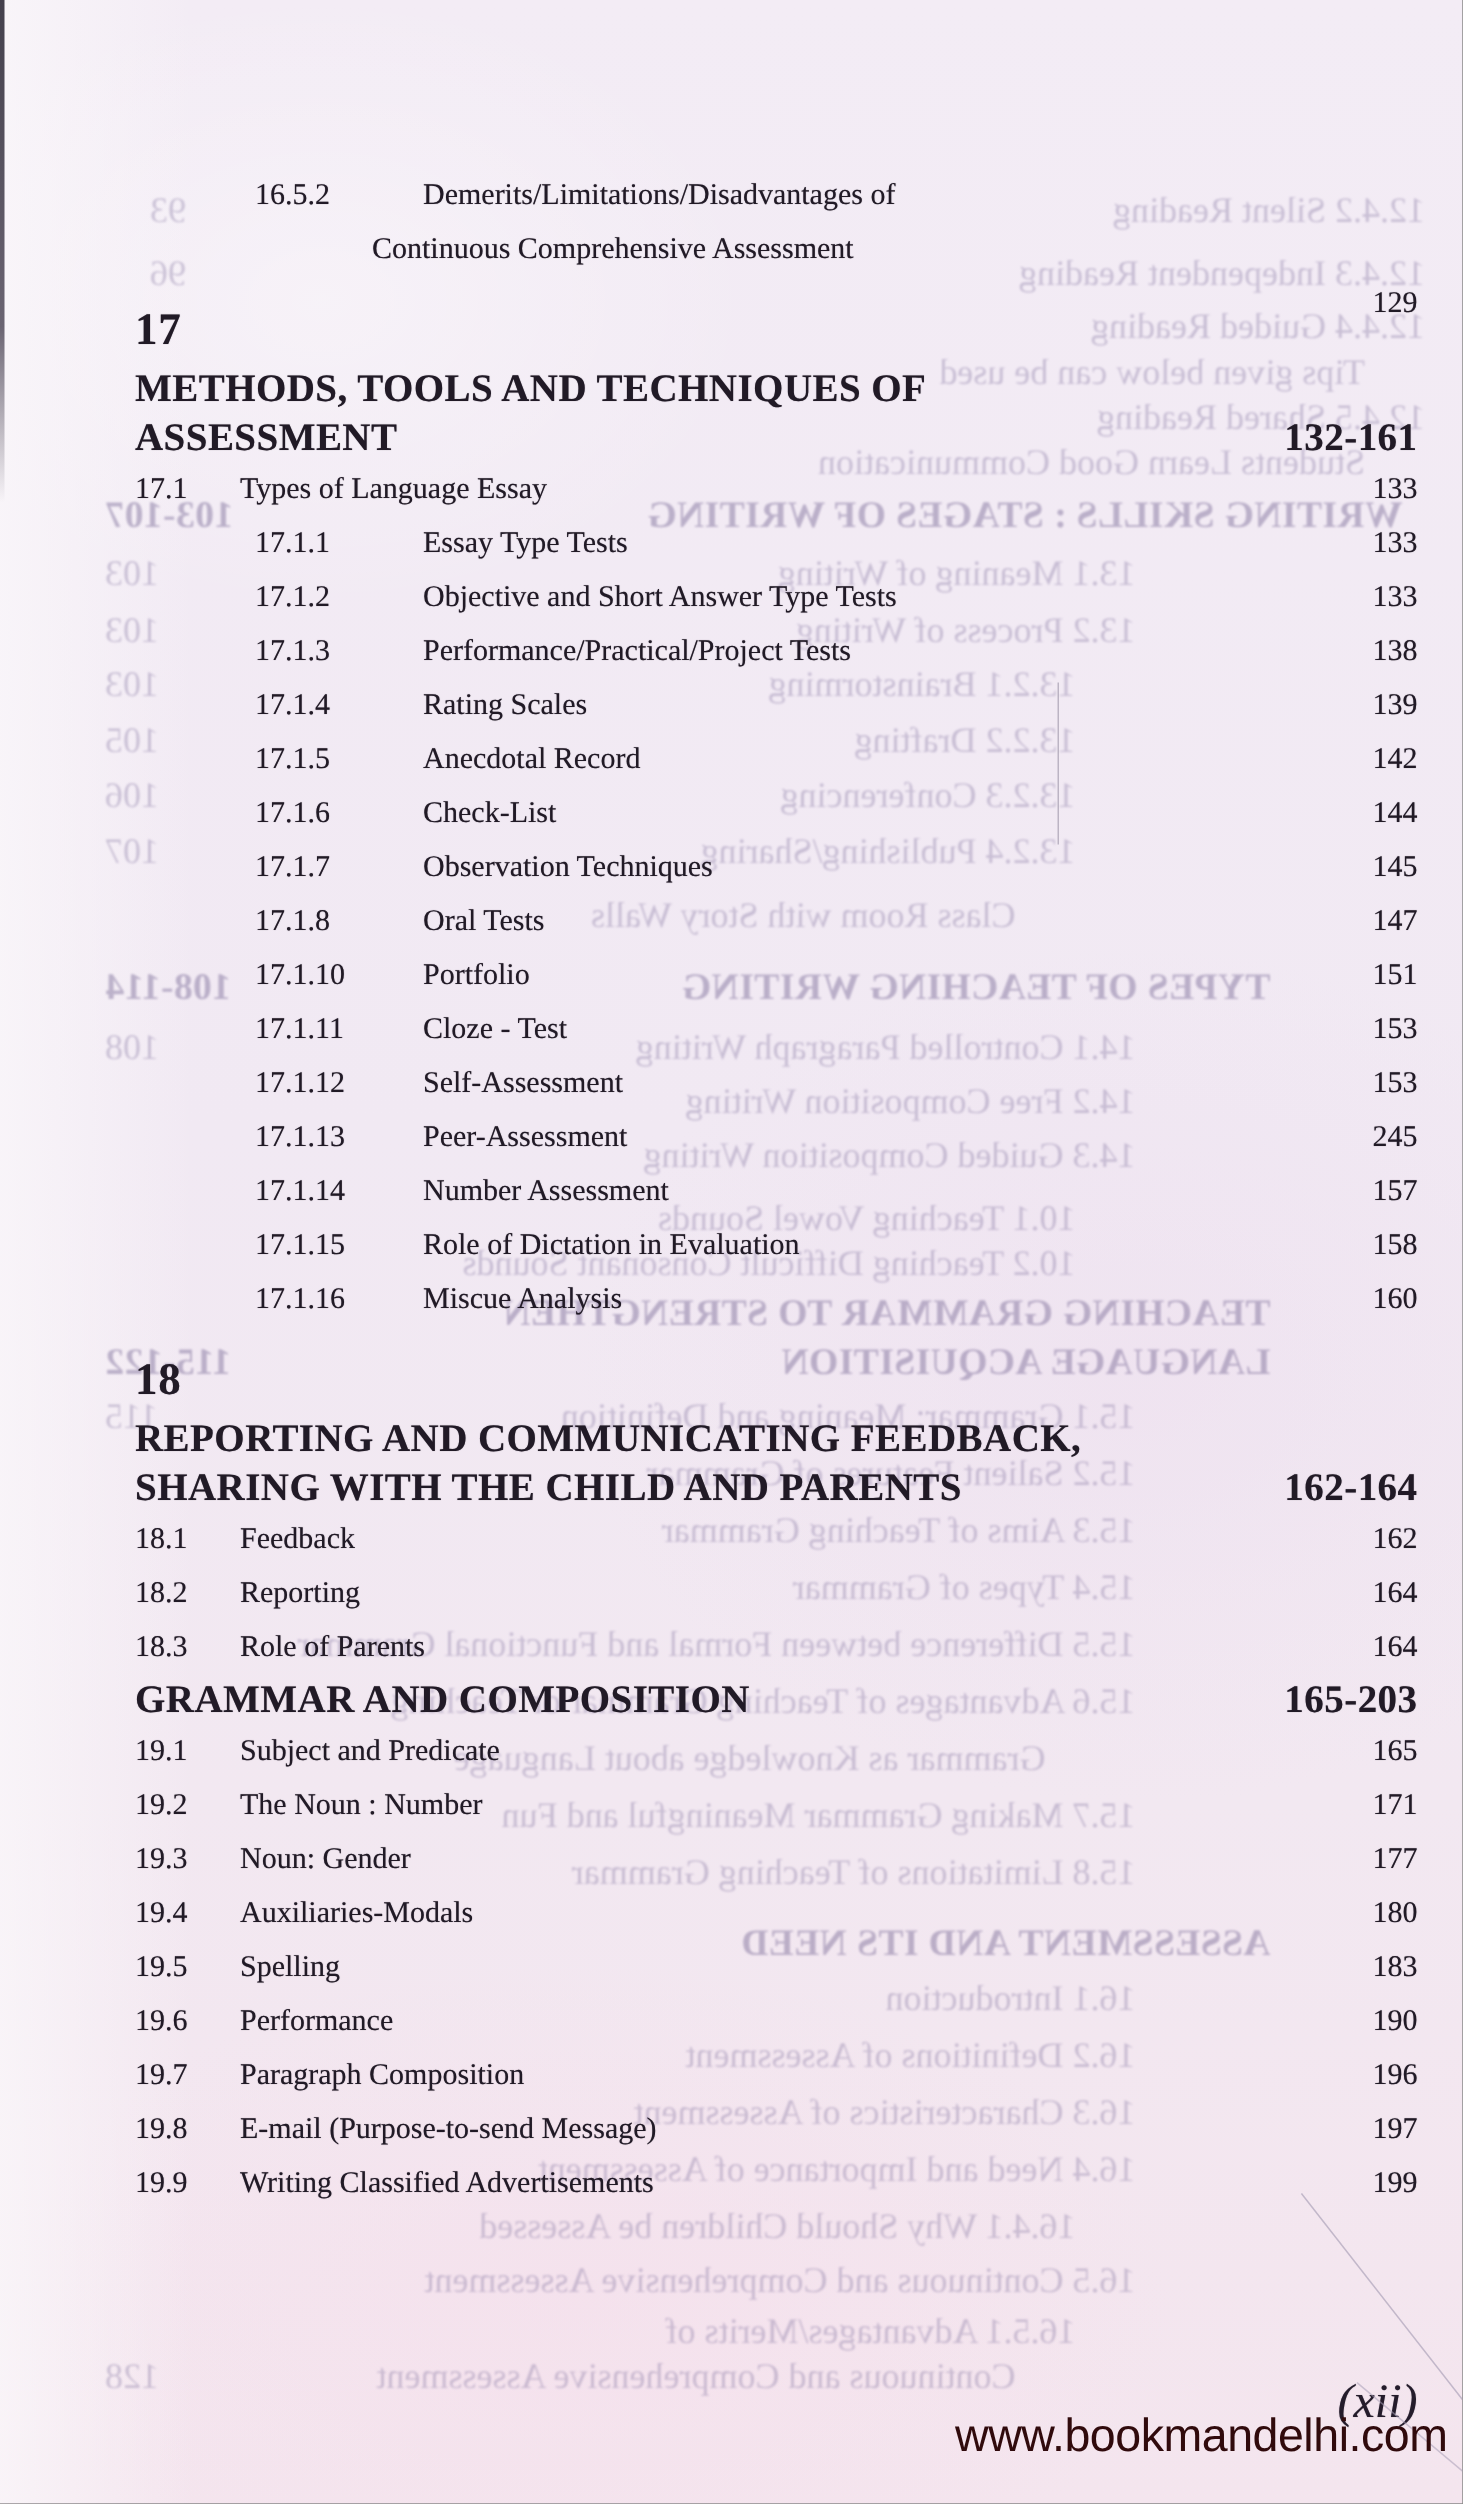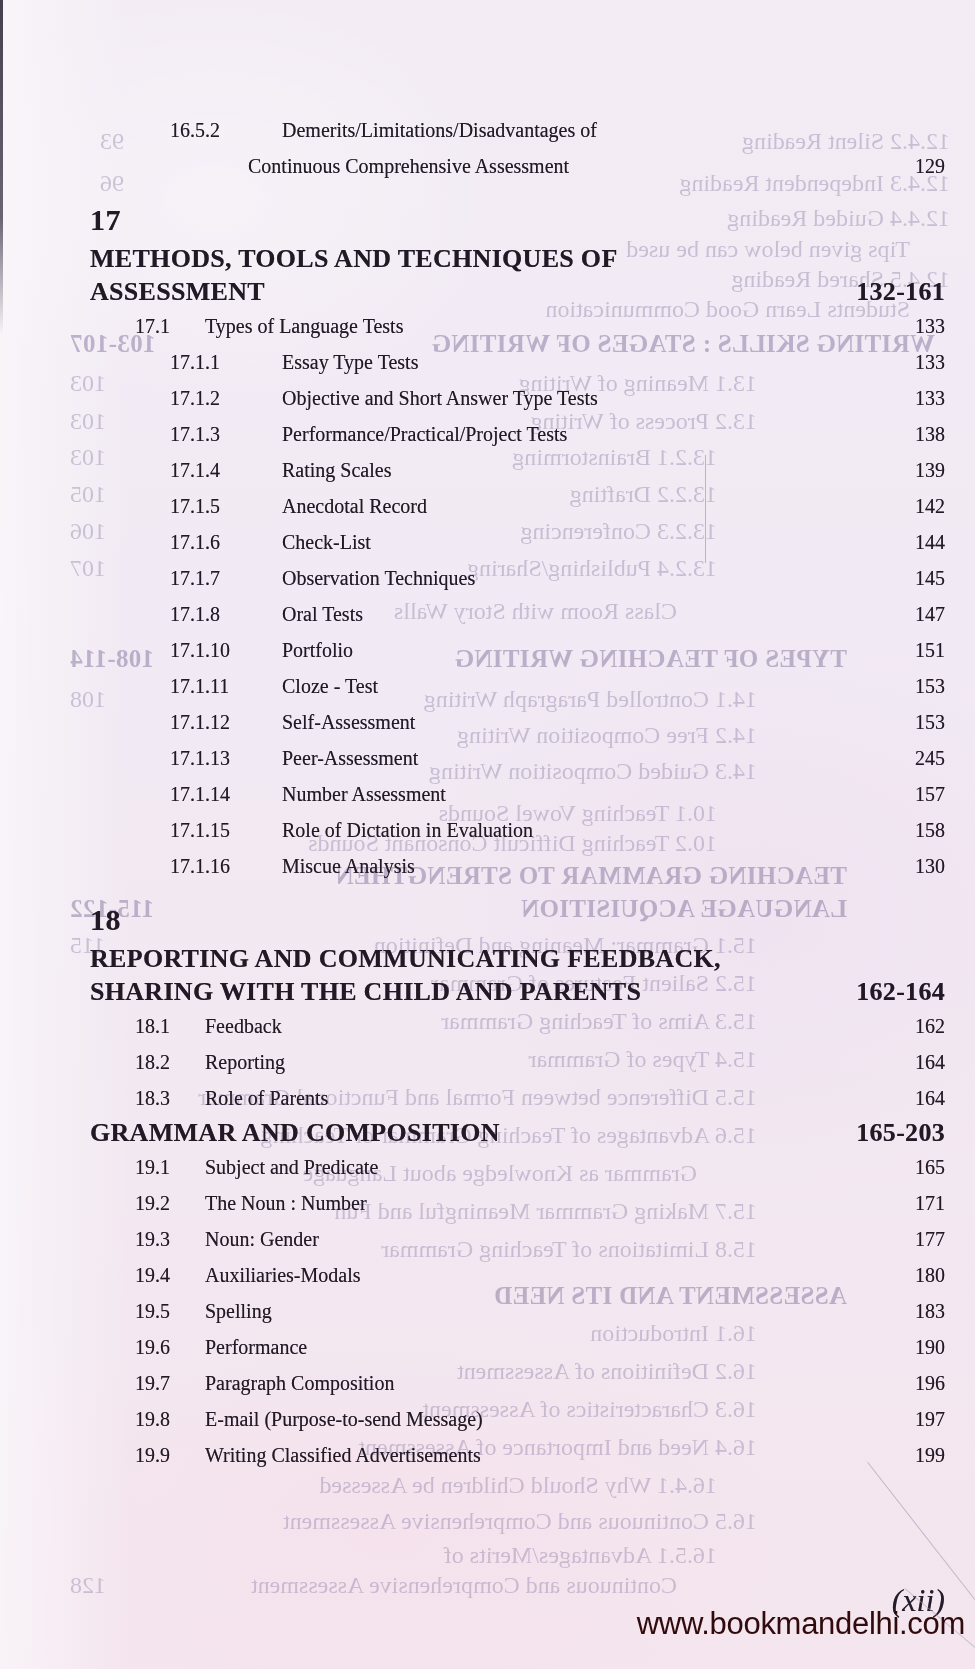--- a/index.html
+++ b/index.html
@@ -38,24 +38,24 @@
   .gline.gbold{font-weight:700;color:#7a6b97;opacity:.46;letter-spacing:.3px;font-size:25px;}
   
   .toc{
     position:absolute;left:90px;right:30px;top:112px;z-index:2;
     color:#211a26;
     text-shadow:0 0 .6px rgba(33,26,38,.55);
   }
   .row{display:flex;align-items:baseline;height:36px;line-height:36px;font-size:20px;}
   .row .num{flex:0 0 auto;}
   .row .pg{margin-left:auto;padding-left:12px;}
-  .sec .num{width:70px;margin-left:45px;}
+  .sec .num{width:70px;}
   .sub{padding-left:80px;}
   .sub .num{width:112px;}
-  .cont{padding-left:158px;}
+  .cont{padding-left:158px;flex-direction:column;}
   .chnum{height:44px;line-height:44px;margin-top:14px;font-size:30px;font-weight:700;letter-spacing:.5px;}
   .chtitle{height:33px;line-height:33px;font-size:26px;font-weight:700;letter-spacing:.3px;}
   .chtitle .pg{font-weight:700;}
   
   .folio-row{
     position:absolute;left:90px;right:30px;top:1582px;z-index:2;
     text-align:right;font-size:32px;font-style:italic;color:#241c2b;
     text-shadow:0 0 .6px rgba(36,28,43,.5);
   }
   .watermark{
@@ -235,21 +235,21 @@
       </div>
       <div class="row chtitle">
         <span class="ttl">METHODS, TOOLS AND TECHNIQUES OF</span>
       </div>
       <div class="row chtitle">
         <span class="ttl">ASSESSMENT</span>
         <span class="pg">132-161</span>
       </div>
       <div class="row sec">
         <span class="num">17.1</span>
-        <span class="ttl">Types of Language Tests</span>
+        <span class="ttl">Types of Language Essay</span>
         <span class="pg">133</span>
       </div>
       <div class="row sub">
         <span class="num">17.1.1</span>
         <span class="ttl">Essay Type Tests</span>
         <span class="pg">133</span>
       </div>
       <div class="row sub">
         <span class="num">17.1.2</span>
         <span class="ttl">Objective and Short Answer Type Tests</span>
@@ -311,21 +311,21 @@
         <span class="pg">157</span>
       </div>
       <div class="row sub">
         <span class="num">17.1.15</span>
         <span class="ttl">Role of Dictation in Evaluation</span>
         <span class="pg">158</span>
       </div>
       <div class="row sub">
         <span class="num">17.1.16</span>
         <span class="ttl">Miscue Analysis</span>
-        <span class="pg">130</span>
+        <span class="pg">160</span>
       </div>
       <div class="row chnum">
         <span class="num">18</span>
       </div>
       <div class="row chtitle">
         <span class="ttl">REPORTING AND COMMUNICATING FEEDBACK,</span>
       </div>
       <div class="row chtitle">
         <span class="ttl">SHARING WITH THE CHILD AND PARENTS</span>
         <span class="pg">162-164</span>

